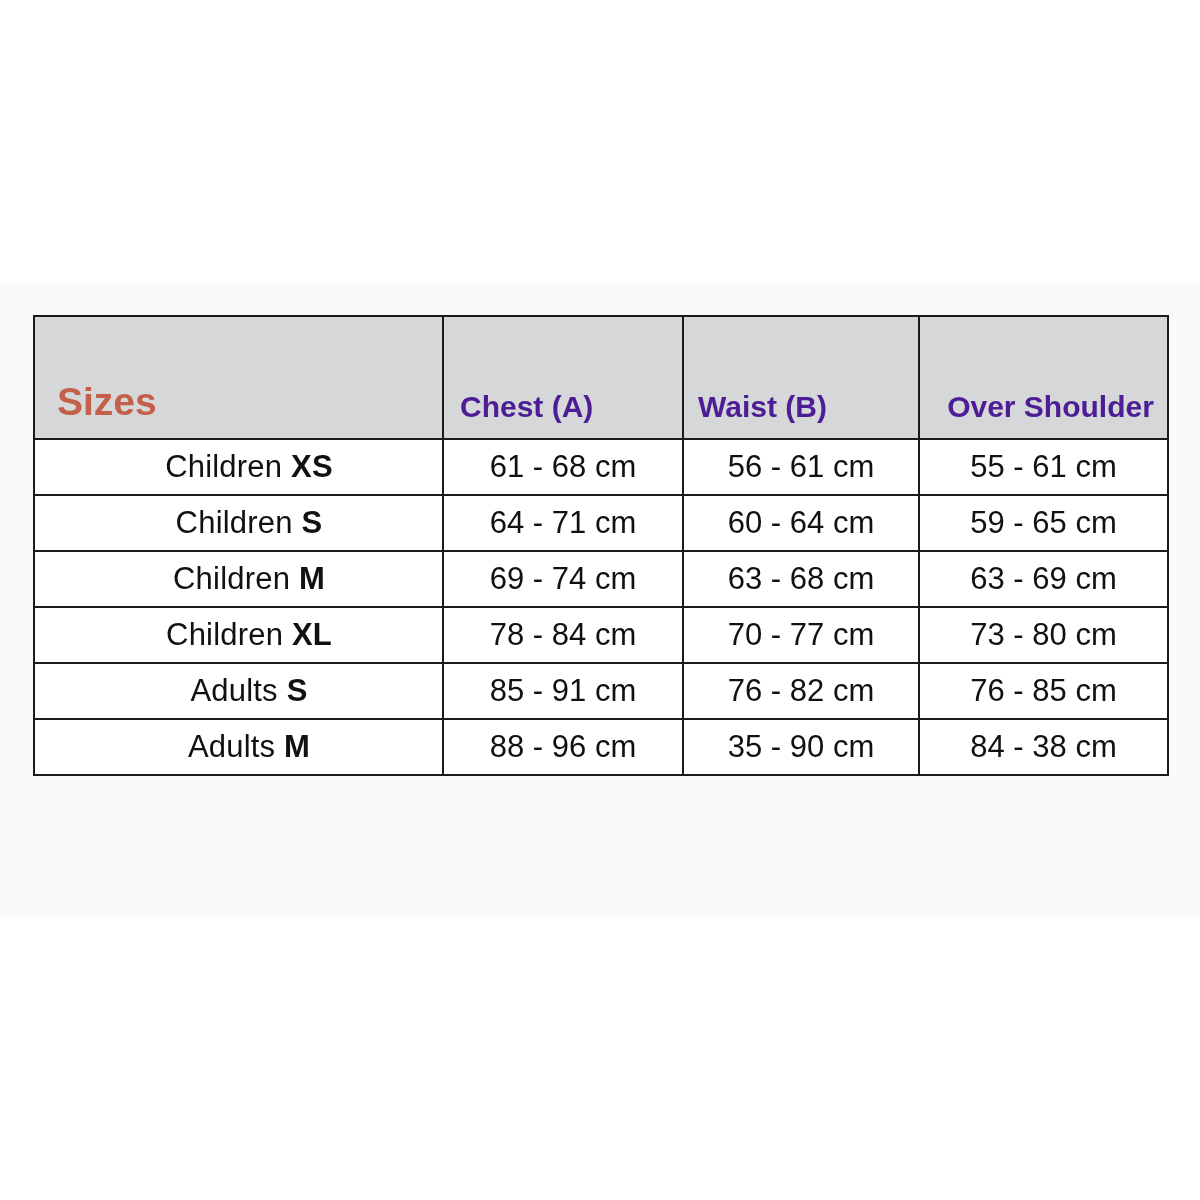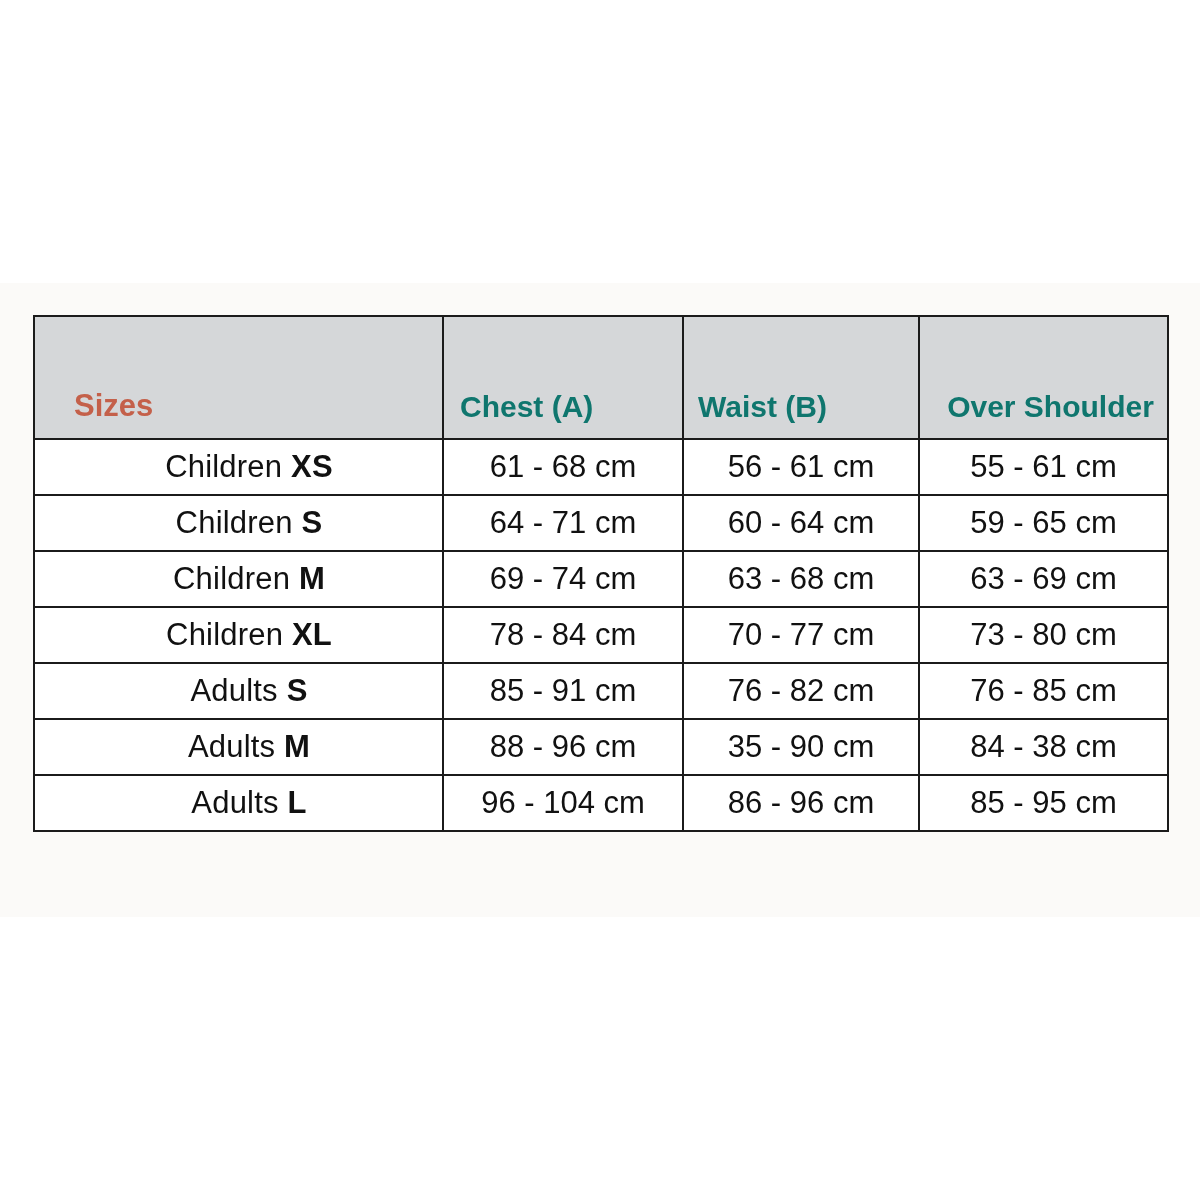--- a/index.html
+++ b/index.html
@@ -46,27 +46,27 @@
   table.size-chart col.c-shoulder { width: 249px; }
 
   table.size-chart thead th {
     background: #d5d7d9;
     height: 107px;
     vertical-align: bottom;
     padding: 0 0 14px 0;
     border: 2px solid #1b1b1b;
     font-size: 30px;
     font-weight: bold;
-    color: #0f766e;
+    color: #4c1d95;
     text-align: left;
   }
   table.size-chart thead th.th-size {
-    padding-left: 39px;
+    padding-left: 22px;
     color: #c4604a;
-    font-size: 31px;
+    font-size: 39px;
   }
   table.size-chart thead th.th-chest { padding-left: 16px; }
   table.size-chart thead th.th-waist { padding-left: 14px; }
   table.size-chart thead th.th-shoulder { padding-left: 14px; text-align: center; }
 
   table.size-chart tbody td {
     border: 2px solid #1b1b1b;
     height: 52px;
     font-size: 31px;
     color: #111111;
@@ -138,22 +138,16 @@
             <td class="cell-meas">85 - 91 cm</td>
             <td class="cell-meas">76 - 82 cm</td>
             <td class="cell-meas">76 - 85 cm</td>
           </tr>
           <tr>
             <td class="cell-size"><span>Adults</span> <span class="sz">M</span></td>
             <td class="cell-meas">88 - 96 cm</td>
             <td class="cell-meas">35 - 90 cm</td>
             <td class="cell-meas">84 - 38 cm</td>
           </tr>
-          <tr>
-            <td class="cell-size"><span>Adults</span> <span class="sz">L</span></td>
-            <td class="cell-meas">96 - 104 cm</td>
-            <td class="cell-meas">86 - 96 cm</td>
-            <td class="cell-meas">85 - 95 cm</td>
-          </tr>
         </tbody>
     </table>
   </div>
 </div>
 
 </body></html>

